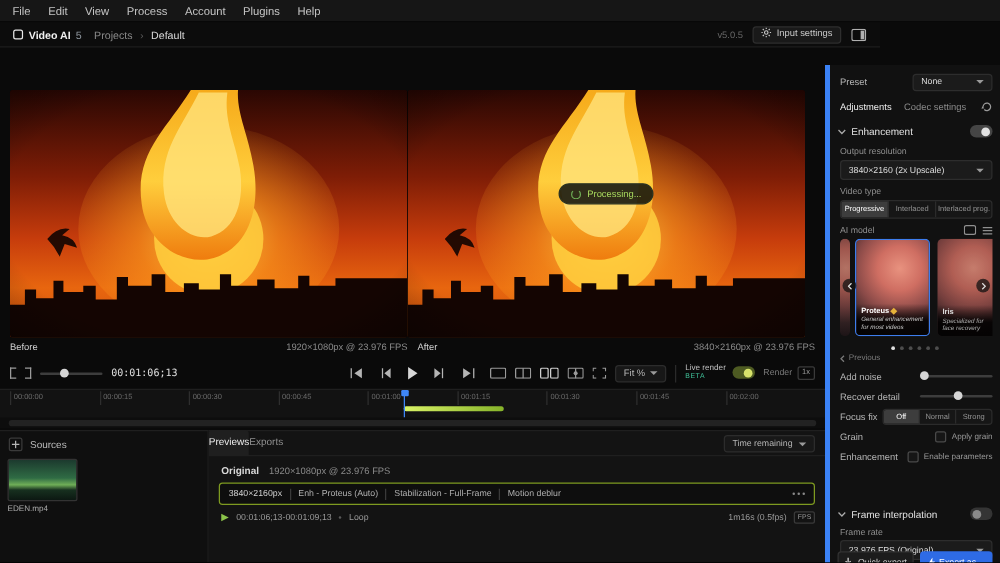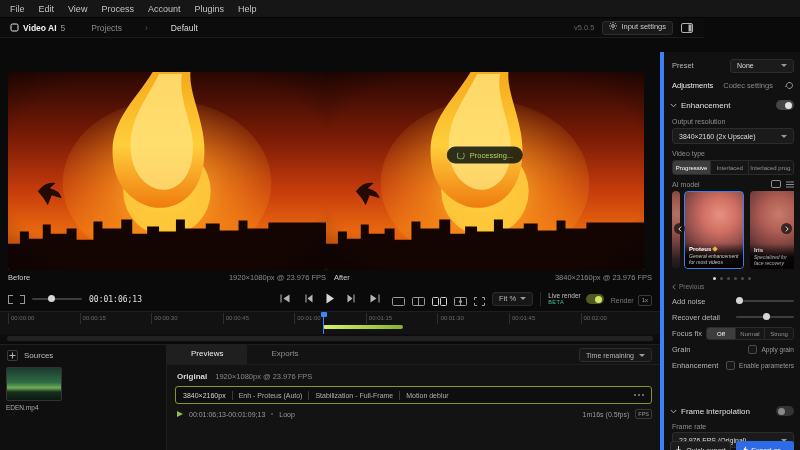--- a/index.html
+++ b/index.html
@@ -10,21 +10,21 @@
 
   
   .menubar{position:absolute;top:0;left:0;width:800px;height:18px;background:#161616;display:flex;align-items:center;gap:14px;padding:0 10px;font-size:9px;color:#c4c4c4;border-bottom:1px solid #050505}
   .menu-item{cursor:default}
 
   
   .header{position:absolute;top:18px;left:0;width:704px;height:20px;background:#0c0c0c;border-bottom:1px solid #1c1c1c;display:flex;align-items:center;font-size:8.5px}
   .logo{display:flex;align-items:center;gap:4px;padding:0 10px}
   .logo .nm{color:#f0f0f0;font-weight:bold}
   .logo .v5{color:#8f979f}
-  .breadcrumb{display:flex;align-items:flex-end;gap:23px;margin-left:16px}
+  .breadcrumb{display:flex;align-items:flex-end;gap:6px;}
   .bc-projects{color:#8a8a8a}
   .bc-sep{color:#5a5a5a}
   .bc-current{color:#dcdcdc}
   .header-right{margin-left:auto;display:flex;align-items:center;gap:8px;padding-right:11px}
   .version{color:#666;font-size:7.5px}
   .input-settings{display:flex;align-items:flex-start;gap:4px;height:14px;padding:0 6px;background:#191919;border:1px solid #2e2e2e;border-radius:3px;color:#c9c9c9;font-size:7.5px}
 
   
   .video-frame{position:absolute;top:72px;width:318px;height:198px;background:#000;border-radius:2px;overflow:hidden}
   .video-frame.before{left:8px}
@@ -35,21 +35,21 @@
   @keyframes spin{to{transform:rotate(360deg)}}
 
   .meta-row{position:absolute;top:273px;height:11px;display:flex;justify-content:space-between;font-size:7.5px}
   .meta-row.m1{left:8px;width:318px}
   .meta-row.m2{left:334px;width:318px}
   .meta-label{color:#d0d0d0}
   .meta-res{color:#8a8a8a}
 
   
   .transport{position:absolute;left:8px;top:288px;width:644px;height:21px;display:flex;align-items:center;justify-content:space-between}
-  .t-left,.t-right{display:flex;align-items:flex-end;gap:7px}
+  .t-left,.t-right{display:flex;align-items:center;gap:7px}
   .t-center{position:absolute;left:50%;top:0;height:21px;transform:translateX(-50%);display:flex;align-items:center;gap:12px}
   .bracket{width:5px;height:9px;border:1px solid #9a9a9a;display:inline-block}
   .bracket.in{border-right:none}
   .bracket.out{border-left:none}
   .slider{position:relative;height:10px}
   .slider .track{position:absolute;left:0;right:0;top:4px;height:2px;background:#3d3d3d;border-radius:1px}
   .slider .knob{position:absolute;top:1px;width:7px;height:7px;border-radius:50%;background:#d6d6d6}
   .zoom-slider{width:50px}
   .timecode{font-family:"DejaVu Sans Mono",monospace;font-size:8px;color:#e0e0e0}
   .tbtn{display:flex;align-items:center;justify-content:center}
@@ -78,21 +78,21 @@
   .sources{position:absolute;left:0;top:344px;width:167px;height:106px;background:#0f0f0f;border-top:1px solid #1f1f1f;border-right:1px solid #1f1f1f}
   .sources-head{display:flex;align-items:center;gap:6px;padding:5px 7px}
   .plus-box{width:11px;height:11px;border:1px solid #3a3a3a;border-radius:2px;display:flex;align-items:center;justify-content:center}
   .sources-title{font-size:8px;color:#bdbdbd}
   .src-thumb{position:absolute;left:6px;top:22px;width:56px;height:34px;border-radius:2px;border:1px solid #333;background:linear-gradient(180deg,#1c3a2e 0%,#2f6b44 45%,#6fae57 62%,#17301f 75%,#0c1812 100%)}
   .src-name{position:absolute;left:6px;top:59px;font-size:6.5px;color:#adadad}
 
   
   .previews{position:absolute;left:167px;top:344px;width:493px;height:106px;background:#131313;border-top:1px solid #1f1f1f}
   .ptabs{position:relative;height:20px;border-bottom:1px solid #1f1f1f;display:flex;align-items:flex-end}
-  .ptab{padding:0 24px;height:20px;line-height:20px;font-size:8px;color:#909090}
+  .ptab{padding:0 0;height:20px;line-height:20px;font-size:8px;color:#909090}
   .ptab.active{background:#1f1f1f;color:#ececec;border-radius:3px 3px 0 0}
   .time-remaining{position:absolute;right:8px;top:3px;display:flex;align-items:center;gap:5px;height:14px;padding:0 6px;background:#181818;border:1px solid #2c2c2c;border-radius:3px;color:#b5b5b5;font-size:7px}
   .orig-line{position:absolute;left:10px;top:27px;display:flex;gap:8px;align-items:center}
   .orig-label{font-size:8px;color:#d8d8d8;font-weight:bold}
   .orig-res{font-size:7.5px;color:#8a8a8a}
   .pv-card{position:absolute;left:8px;right:8px;top:41px;height:18px;border:1px solid #7e9a20;border-radius:3px;background:#0e0e0e;display:flex;align-items:center;gap:6px;padding:0 7px;font-size:7px}
   .pv-res{color:#d2d2d2}
   .pv-sep{width:1px;height:9px;background:#3a3a3a}
   .pv-filter{color:#b0b0b0}
   .dots3{margin-left:auto;display:flex;gap:2px}

